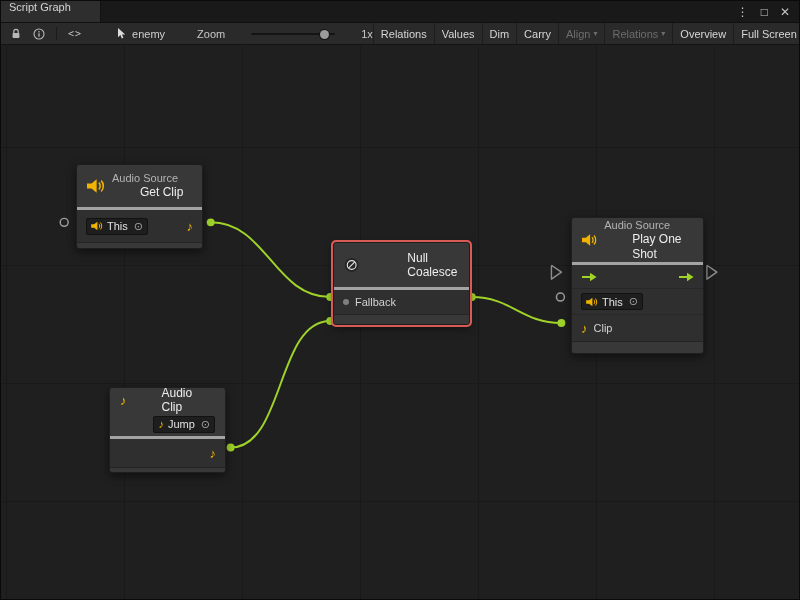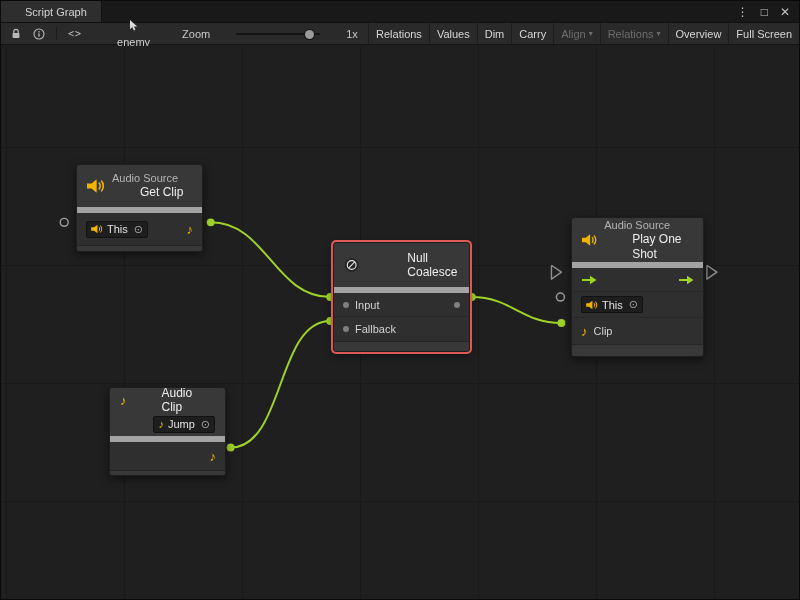--- a/index.html
+++ b/index.html
@@ -6,31 +6,31 @@
   html, body { width: 800px; height: 600px; overflow: hidden; }
   body {
     font-family: "Liberation Sans", "DejaVu Sans", sans-serif;
     background: #1f1f1f;
     -webkit-user-select: none; user-select: none;
   }
   .window { position: relative; width: 800px; height: 600px; background:#1f1f1f; border:1px solid #0a0a0a; overflow:hidden; }
 
   
   .tabbar { height:22px; background:#191919; display:flex; align-items:stretch; border-bottom:1px solid #101010; }
-  .tab { background:#2e2e2e; min-width:100px; padding:0 14px 0 24px; display:flex; align-items:center;
+  .tab { background:#2e2e2e; min-width:100px; padding:0 14px 0 8px; display:flex; 
          font-size:11px; color:#d4d4d4; border-right:1px solid #121212; }
   .winicons { margin-left:auto; display:flex; align-items:center; gap:12px; padding:0 9px; color:#c4c4c4; font-size:12px; }
   .winicons span { cursor:default; line-height:1; }
 
   
   .toolbar { height:22px; background:#2a2a2a; border-bottom:1px solid #141414; display:flex; align-items:center; font-size:11px; color:#d6d6d6; }
   .tool-left { display:flex; align-items:center; gap:11px; padding:0 9px; }
   .tdivider { width:1px; height:13px; background:#1b1b1b; }
   .code-icon { color:#c0c0c0; font-size:10px; letter-spacing:1px; font-family:"DejaVu Sans Mono", monospace; }
-  .graph-ref { display:flex; align-items:center; gap:5px; margin-left:26px; color:#cfcfcf;flex-direction:column; }
+  .graph-ref { display:flex; align-items:center; gap:5px; margin-left:26px; color:#cfcfcf; }
   .zoom-wrap { display:flex; align-items:center; gap:26px; margin-left:32px; color:#c8c8c8; }
   .slider { position:relative; width:84px; height:12px; }
   .slider-track { position:absolute; left:0; right:0; top:5px; height:2px; background:#141414; border-radius:1px; }
   .slider-handle { position:absolute; left:69px; top:2px; width:9px; height:9px; border-radius:50%; background:#9a9a9a; box-shadow:0 0 0 1px #141414; }
   .tool-buttons { margin-left:auto; display:flex; align-items:stretch; height:100%; }
   .tbtn { display:flex; align-items:center; gap:3px; padding:0 7px; border-left:1px solid #1d1d1d; color:#d6d6d6; white-space:nowrap; }
   .tbtn.disabled { color:#6d6d6d; }
   .tbtn .arrow { font-size:8px; line-height:1; margin-top:1px; }
 
   
@@ -45,21 +45,21 @@
   svg.wires path, svg.wires circle, svg.wires polyline { pointer-events:auto; }
 
   
   .node { position:absolute; background:#383838; border:1px solid #1e1e1e; border-radius:3px;
           box-shadow:0 3px 9px rgba(0,0,0,.5); font-size:11px; color:#d8d8d8; }
   .node.selected { box-shadow:0 0 0 2px #da5a56, 0 3px 9px rgba(0,0,0,.5); }
   .nheader { display:flex; align-items:center; gap:7px; padding:0 10px; }
   .titles { display:flex; flex-direction:column; line-height:1.2; }
   .ncategory { font-size:11px; color:#b3b3b3; }
   .ntitle { font-size:12px; color:#ededed;margin-left:28px; }
-  .nbody { background:#2f2f2f; border-top:6px solid #a3a3a3; }
+  .nbody { background:#2f2f2f; border-top:3px solid #a3a3a3; }
   .nrow { display:flex; align-items:center; gap:6px; padding:0 9px; border-bottom:1px solid #282828; }
   .nrow:last-child { border-bottom:none; }
   .nfooter { height:10px; background:#383838; border-top:1px solid #242424; border-radius:0 0 3px 3px; }
   .ofield { display:inline-flex; align-items:center; gap:4px; background:#1e1e1e; border:1px solid #121212;
             border-radius:2px; padding:0 4px; height:17px; color:#e2e2e2; }
   .picker { color:#a8a8a8; font-size:11px; margin-left:2px; line-height:1; }
   .note { color:#f0b400; font-weight:bold; font-size:13px; line-height:1; }
   .note.small { font-size:11px; }
   .port-dot { width:6px; height:6px; border-radius:50%; background:#7f7f7f; flex:none; }
   .spacer { flex:1; }
@@ -198,26 +198,20 @@
         <svg width="22" height="22" viewBox="0 0 22 22">
           <circle cx="11" cy="11" r="10" fill="#262626"></circle>
           <circle cx="11" cy="11" r="6.3" stroke="#e6e6e6" stroke-width="1.6" fill="none"></circle>
           <line x1="6.6" y1="15.4" x2="15.4" y2="6.6" stroke="#e6e6e6" stroke-width="1.6"></line>
         </svg>
         <span class="ntitle">Null Coalesce</span>
       </div>
       <div class="nbody">
         <div class="nrow" style="height:24px;">
           <span class="port-dot"></span>
-          <span class="plabel">Input</span>
-          <span class="spacer"></span>
-          <span class="port-dot"></span>
-        </div>
-        <div class="nrow" style="height:24px;">
-          <span class="port-dot"></span>
           <span class="plabel">Fallback</span>
         </div>
       </div>
       <div class="nfooter"></div>
     </div>
 
     <div class="node" style="left:570px; top:171px; width:133px;">
       <div class="nheader" style="height:44px;">
         <svg width="18" height="16" viewBox="0 0 14 12">
           <polygon points="0,4 3.5,4 7.5,0.8 7.5,11.2 3.5,8 0,8" fill="#f0b400"></polygon>

